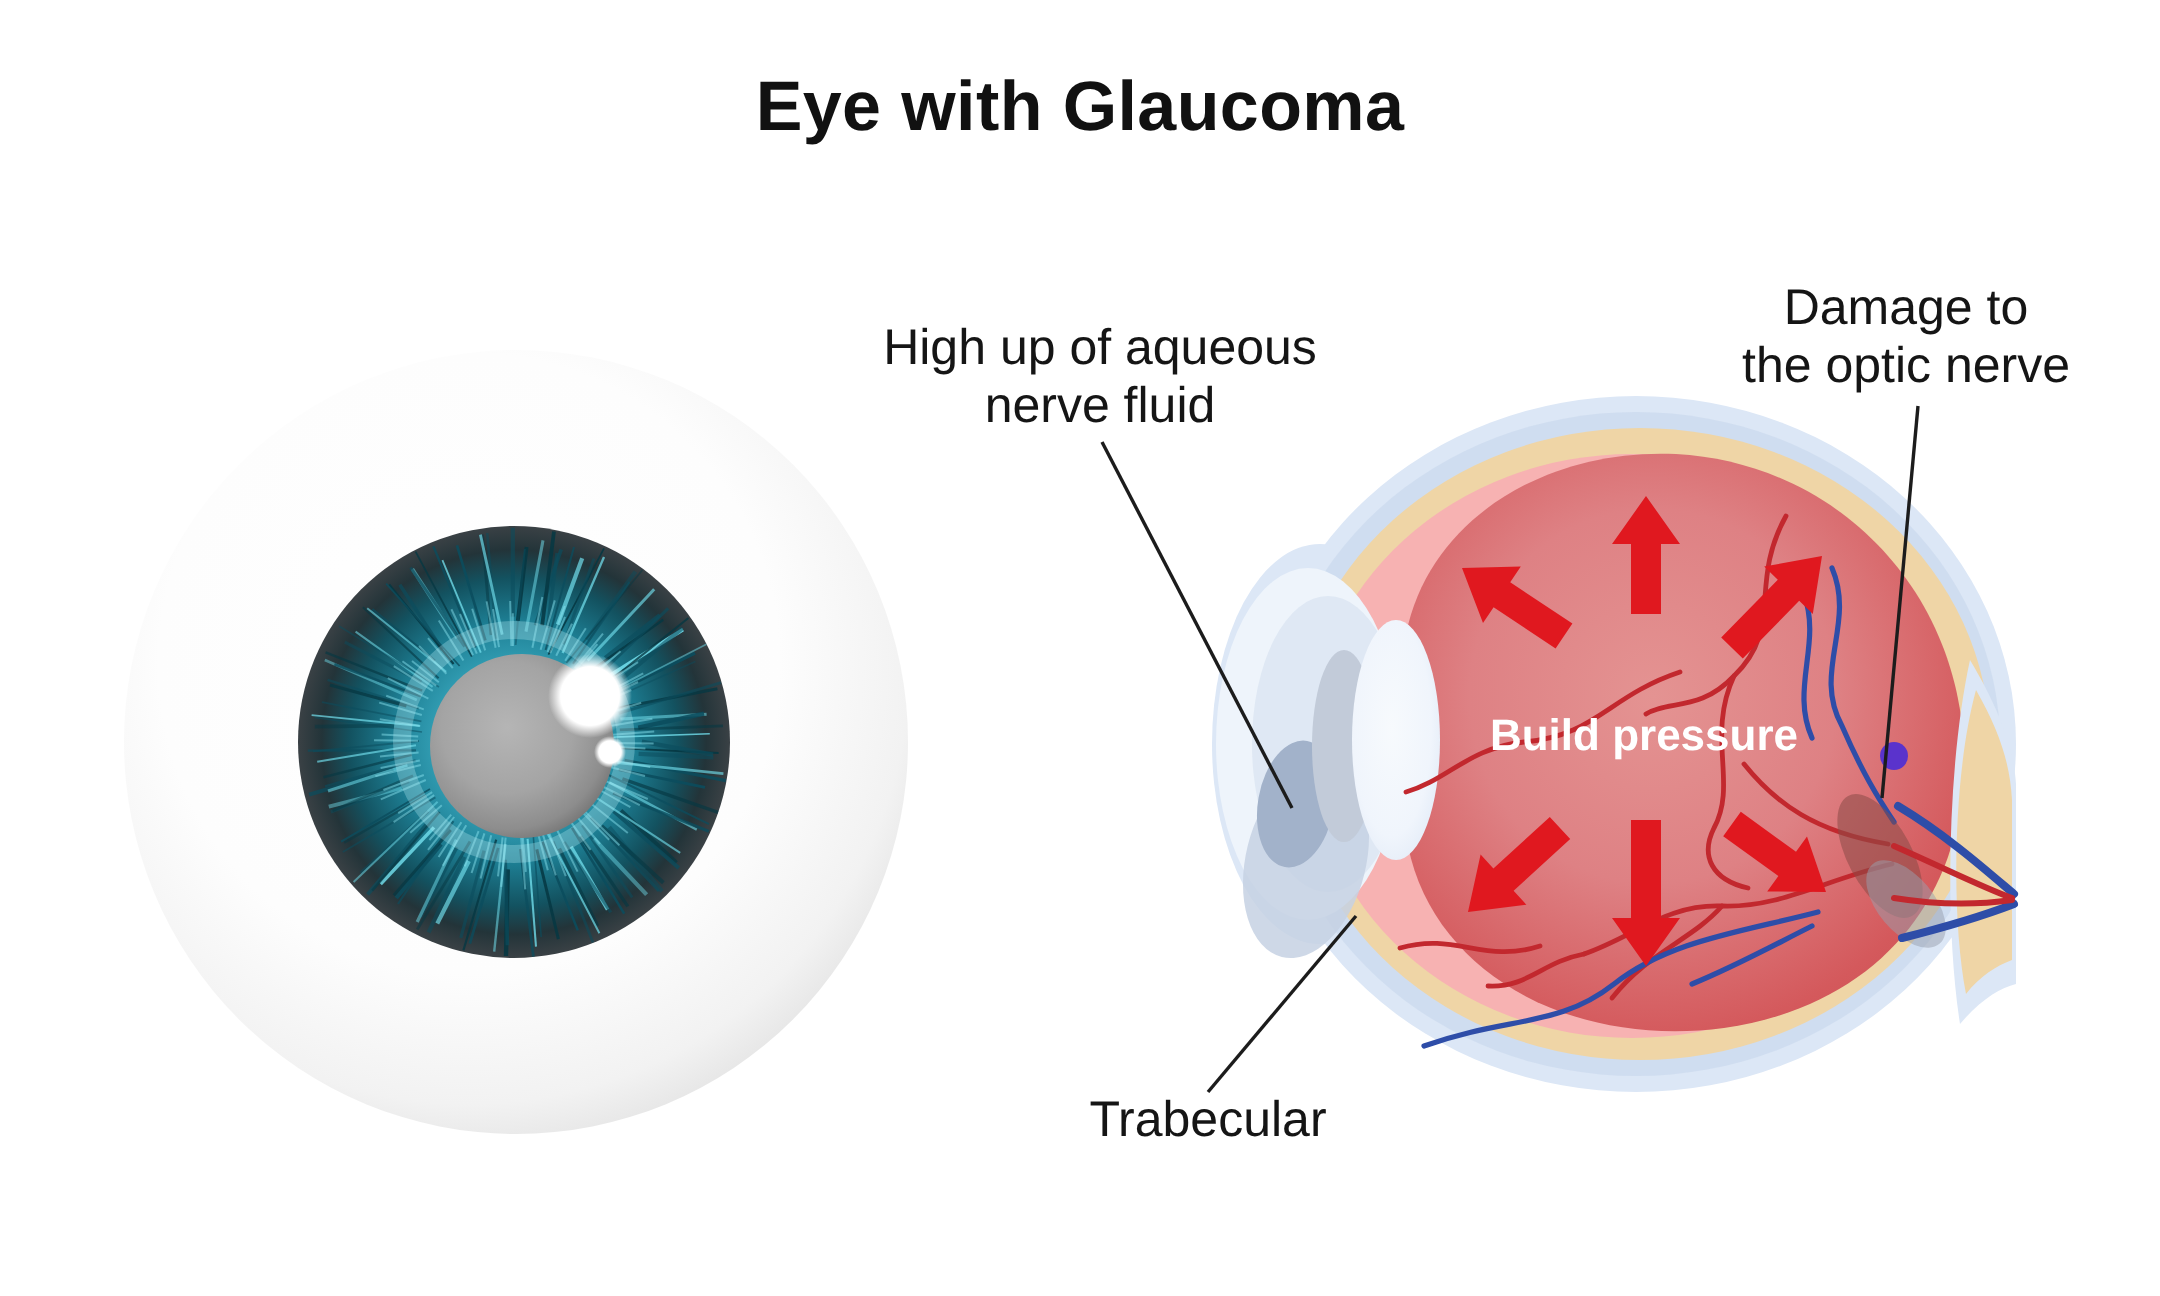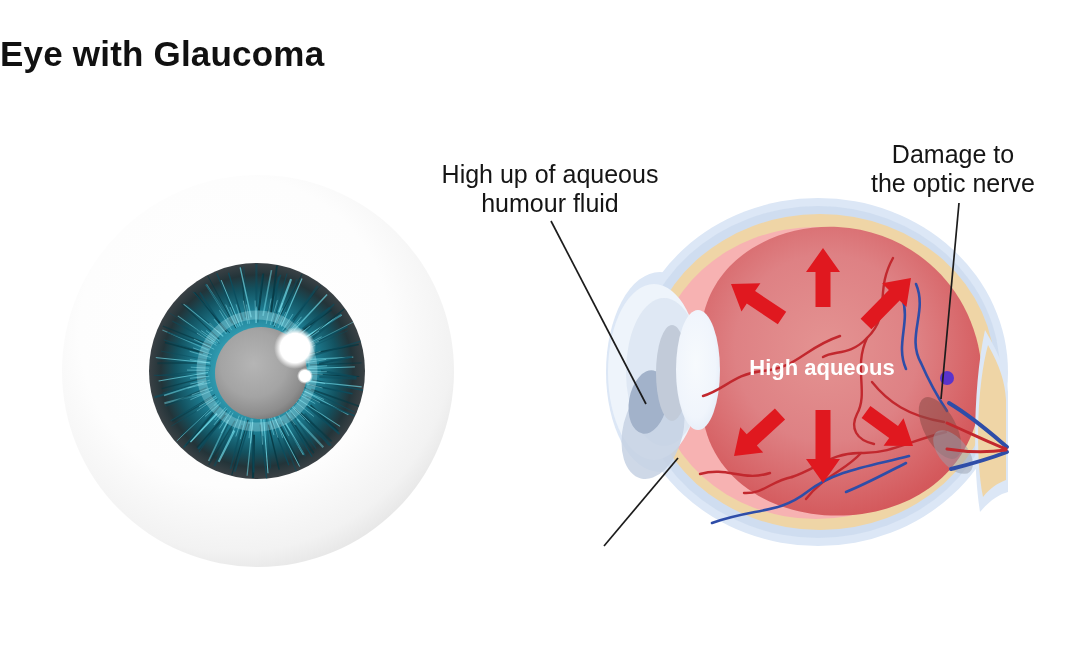--- a/index.html
+++ b/index.html
@@ -1,19 +1,19 @@
 <!DOCTYPE html>
 <html><head>
 <meta charset="utf-8">
 <style>
   html,body{margin:0;padding:0;background:#ffffff;}
   .stage{position:relative;width:1080px;height:648px;background:#ffffff;overflow:hidden;
          font-family:"Liberation Sans",sans-serif;color:#151515;}
   svg{position:absolute;left:0;top:0;}
-  .page-title{position:absolute;left:0;top:34px;width:1080px;text-align:left;
+  .page-title{position:absolute;left:0;top:34px;width:1080px;text-align:center;
               font-size:35px;font-weight:700;letter-spacing:.2px;color:#111;}
   .callout{position:absolute;text-align:center;font-size:25px;line-height:29px;font-weight:400;color:#151515;}
   .callout span{display:block;}
   .lbl-buildup{left:380px;top:160px;width:340px;}
   .lbl-damage{left:812px;top:140px;width:282px;}
   .lbl-trabecular{left:474px;top:546px;width:260px;}
   .lbl-pressure{position:absolute;left:712px;top:355px;width:220px;text-align:center;
                 font-size:22px;line-height:26px;font-weight:700;color:#ffffff;}
 </style>
 </head>
@@ -337,25 +337,26 @@
         <line x1="959" y1="203" x2="941" y2="399"></line>
         <line x1="604" y1="546" x2="678" y2="458"></line>
       </g>
     </g>
   </svg>
 
   <div class="page-title">Eye with Glaucoma</div>
 
   <div class="callout lbl-buildup">
     <span>High up of aqueous</span>
-    <span>humour fluid</span>
+    <span>nerve fluid</span>
   </div>
 
   <div class="callout lbl-damage">
     <span>Damage to</span>
     <span>the optic nerve</span>
   </div>
 
   <div class="callout lbl-trabecular">
+    <span>Trabecular</span>
   </div>
 
-  <div class="lbl-pressure">High aqueous</div>
+  <div class="lbl-pressure">Build pressure</div>
 </div>
 
 </body></html>

